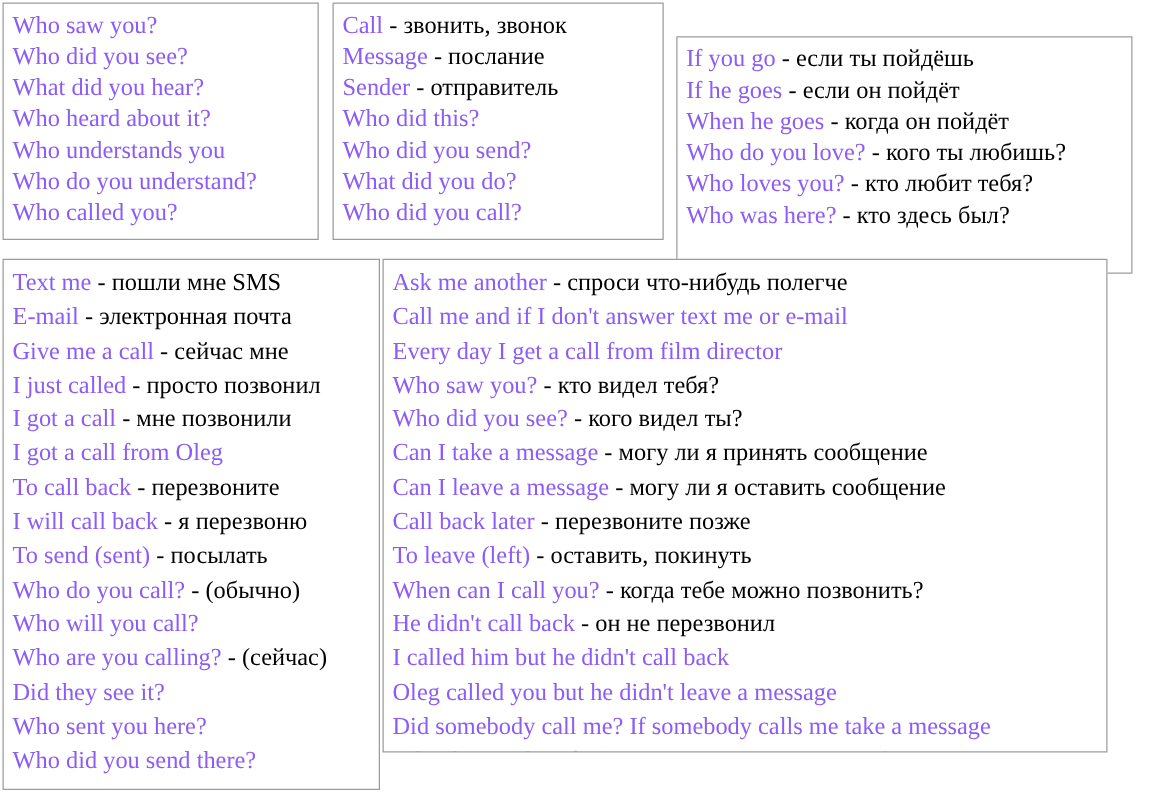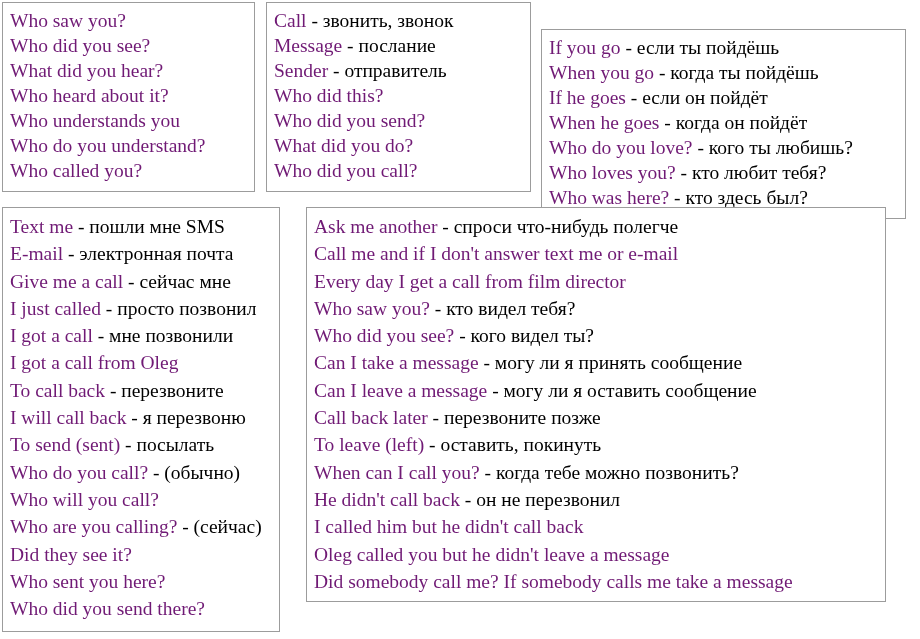--- a/index.html
+++ b/index.html
@@ -34,28 +34,28 @@
     white-space: nowrap;
     line-height: 25px;
     height: 25px;
     font-size: 19.5px;
     color: #1d2a6b;
   }
   .line .ru {
     color: #000000;
   }
   .line .en {
-    color: #701a75;
+    color: #8b5cf6;
   }
   
   #panel-top-1 { left: 2px;   top: 2px;  width: 253px; height: 190px; }
   #panel-top-2 { left: 266px; top: 2px;  width: 265px; height: 190px; }
   #panel-top-3 { left: 541px; top: 2px;  width: 365px; height: 190px; margin-top: 27px; }
   
-  #panel-bot-1 { left: 2px;   top: 207px; width: 278px; height: 425px; }
+  #panel-bot-1 { left: 2px;   top: 207px; width: 302px; height: 425px; }
   #panel-bot-2 { left: 306px; top: 207px; width: 580px; height: 395px; }
 
   #panel-bot-1 .line,
   #panel-bot-2 .line {
     line-height: 27.3px;
     height: 27.3px;
   }
 </style>
 </head>
 <body>
@@ -82,21 +82,20 @@
         <div class="line"><span class="en">Who did this?</span></div>
         <div class="line"><span class="en">Who did you send?</span></div>
         <div class="line"><span class="en">What did you do?</span></div>
         <div class="line"><span class="en">Who did you call?</span></div>
       </div>
   </div>
 
   <div class="panel" id="panel-top-3">
     <div class="panel-inner">
         <div class="line"><span class="en">If you go</span><span class="ru"> - если ты пойдёшь</span></div>
-        <div class="line"><span class="en">When you go</span><span class="ru"> - когда ты пойдёшь</span></div>
         <div class="line"><span class="en">If he goes</span><span class="ru"> - если он пойдёт</span></div>
         <div class="line"><span class="en">When he goes</span><span class="ru"> - когда он пойдёт</span></div>
         <div class="line"><span class="en">Who do you love?</span><span class="ru"> - кого ты любишь?</span></div>
         <div class="line"><span class="en">Who loves you?</span><span class="ru"> - кто любит тебя?</span></div>
         <div class="line"><span class="en">Who was here?</span><span class="ru"> - кто здесь был?</span></div>
       </div>
   </div>
 
   <div class="panel" id="panel-bot-1">
     <div class="panel-inner">

